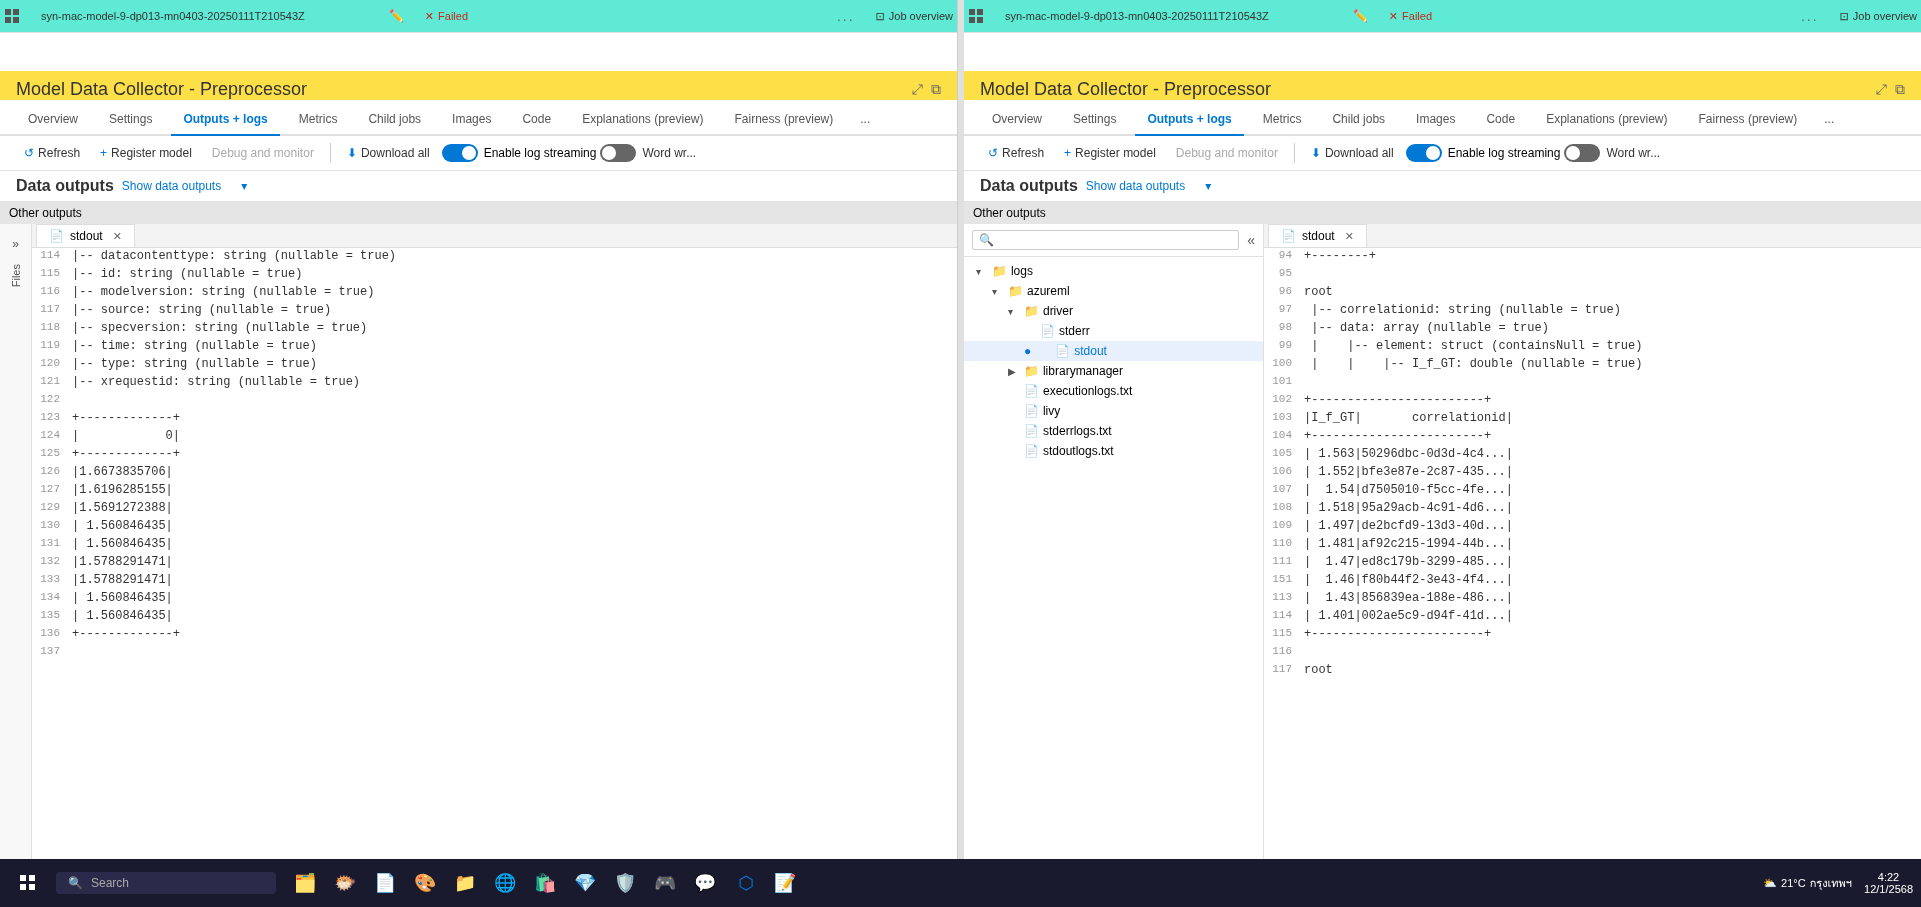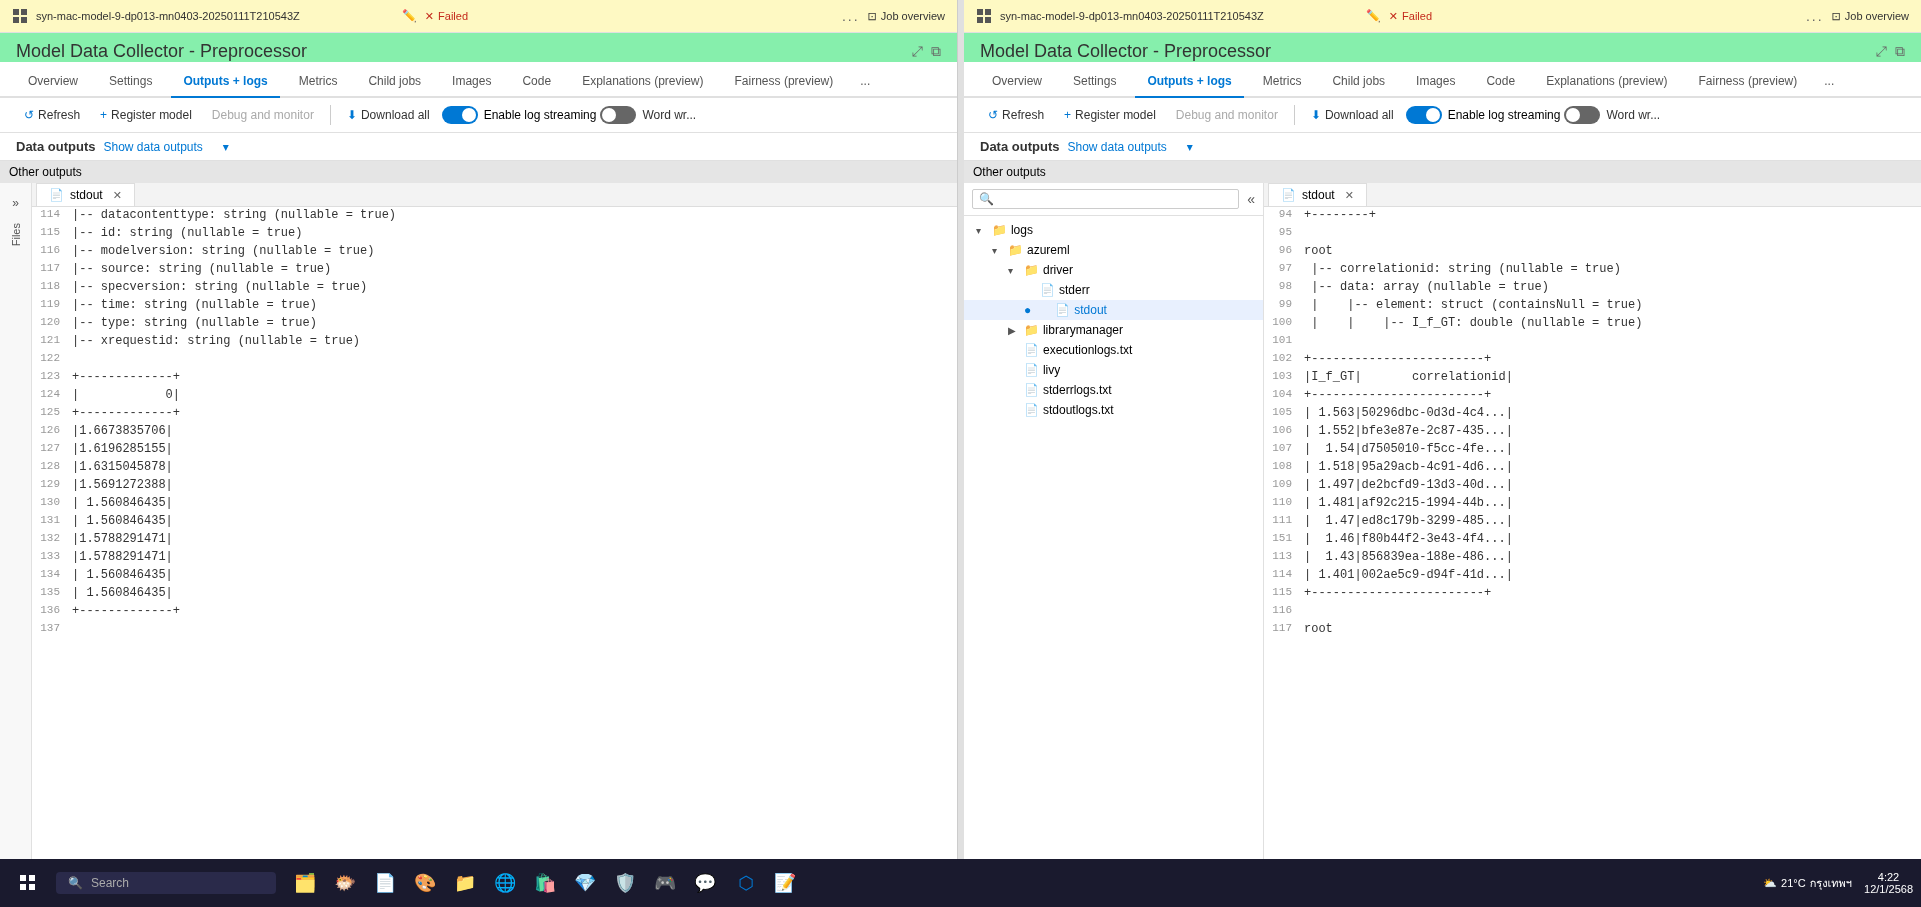--- a/index.html
+++ b/index.html
@@ -5,50 +5,50 @@
     * { box-sizing: border-box; margin: 0; padding: 0; }
     body { font-family: 'Segoe UI', Arial, sans-serif; font-size: 12px; background: #f0f0f0; overflow: hidden; height: 907px; width: 1921px; }
     
     .desktop { width: 1921px; height: 907px; display: flex; flex-direction: column; }
     
     .panels-container { display: flex; flex: 1; height: calc(907px - 48px); }
     
     .panel { flex: 1; background: white; display: flex; flex-direction: column; overflow: hidden; }
     .panel:first-child { border-right: 1px solid #ccc; }
     
-    .panel-header { padding: 8px 12px; background: #fef9c3; border-bottom: 1px solid #e0e0e0; display: flex; align-items: center; gap: 8px; font-size: 12px; }
+    .panel-header { padding: 8px 4px; background: #5eead4; border-bottom: 1px solid #e0e0e0; display: flex; align-items: center; gap: 21px; font-size: 12px; }
     .panel-icon { width: 16px; height: 16px; }
     .panel-title-text { font-size: 11px; color: #333; flex: 1; }
     .panel-edit-icon { color: #0078d4; cursor: pointer; }
     .failed-badge { display: flex; align-items: center; gap: 4px; color: #c42b1c; font-size: 11px; }
     .dots-btn { color: #666; cursor: pointer; letter-spacing: 2px; font-size: 14px; }
     .job-overview-btn { display: flex; align-items: center; gap: 4px; color: #333; font-size: 11px; cursor: pointer; }
     
-    .app-title-bar { padding: 8px 16px 0; background: #86efac; }
+    .app-title-bar { padding: 8px 16px 0; background: #fde047; margin-top: 38px; }
     .app-title { font-size: 18px; font-weight: 300; color: #333; display: flex; align-items: center; gap: 8px; }
     .app-title-icons { margin-left: auto; display: flex; gap: 8px; }
     .icon-btn-sm { cursor: pointer; color: #666; font-size: 14px; }
     
     .tabs-bar { display: flex; gap: 7px; padding: 0 16px; background: #fff; border-bottom: 2px solid #e0e0e0; margin-top: 4px; }
     .tab { padding: 8px 12px; font-size: 12px; color: #555; cursor: pointer; border-bottom: 2px solid transparent; margin-bottom: -2px; white-space: nowrap; }
     .tab.active { color: #0078d4; border-bottom: 2px solid #0078d4; font-weight: 600; }
     .tab-more { padding: 8px 8px; color: #555; cursor: pointer; }
     
     .toolbar { display: flex; align-items: center; gap: 4px; padding: 6px 16px; background: #fff; border-bottom: 1px solid #e0e0e0; flex-wrap: nowrap; }
     .toolbar-btn { display: flex; align-items: center; gap: 4px; padding: 4px 8px; font-size: 12px; color: #333; cursor: pointer; border: none; background: none; white-space: nowrap; }
     .toolbar-separator { width: 1px; height: 20px; background: #ccc; margin: 0 4px; }
     .toggle-group { display: flex; align-items: center; gap: 6px; font-size: 12px; }
     .toggle { width: 36px; height: 18px; border-radius: 9px; background: #0078d4; position: relative; cursor: pointer; }
     .toggle-off { background: #666; }
     .toggle-knob { width: 14px; height: 14px; background: white; border-radius: 50%; position: absolute; top: 2px; right: 2px; }
     .toggle-knob-left { left: 2px; right: auto; }
     .word-wrap-text { font-size: 12px; color: #333; }
     
     .data-outputs-bar { padding: 6px 16px; background: #fff; border-bottom: 1px solid #e0e0e0; display: flex; align-items: center; gap: 8px; }
-    .data-outputs-label { font-size: 13px; font-weight: 600; color: #333; }
+    .data-outputs-label { font-size: 16px; font-weight: 600; color: #333; }
     .show-data-btn { display: flex; align-items: center; gap: 20px; color: #0078d4; font-size: 12px; cursor: pointer; }
     
     .other-outputs-section { padding: 4px 9px 4px; background: #e5e5e5; }
     
     .main-content { display: flex; flex: 1; overflow: hidden; }
     
     .sidebar-panel { width: 32px; background: #f8f8f8; border-right: 1px solid #e0e0e0; display: flex; flex-direction: column; align-items: center; padding-top: 8px; }
     .sidebar-expand-btn { cursor: pointer; color: #555; font-size: 12px; width: 24px; height: 24px; display: flex; align-items: center; justify-content: center; }
     .sidebar-vertical-text { writing-mode: vertical-rl; transform: rotate(180deg); font-size: 11px; color: #555; margin-top: 8px; cursor: pointer; }
     
@@ -258,24 +258,20 @@
               </div>
               <div class="code-line">
                 <span class="line-num">126</span>
                 <span class="line-content">|1.6673835706|</span>
               </div>
               <div class="code-line">
                 <span class="line-num">127</span>
                 <span class="line-content">|1.6196285155|</span>
               </div>
               <div class="code-line">
-                <span class="line-num">128</span>
-                <span class="line-content">|1.6315045878|</span>
-              </div>
-              <div class="code-line">
                 <span class="line-num">129</span>
                 <span class="line-content">|1.5691272388|</span>
               </div>
               <div class="code-line">
                 <span class="line-num">130</span>
                 <span class="line-content">| 1.560846435|</span>
               </div>
               <div class="code-line">
                 <span class="line-num">131</span>
                 <span class="line-content">| 1.560846435|</span>

